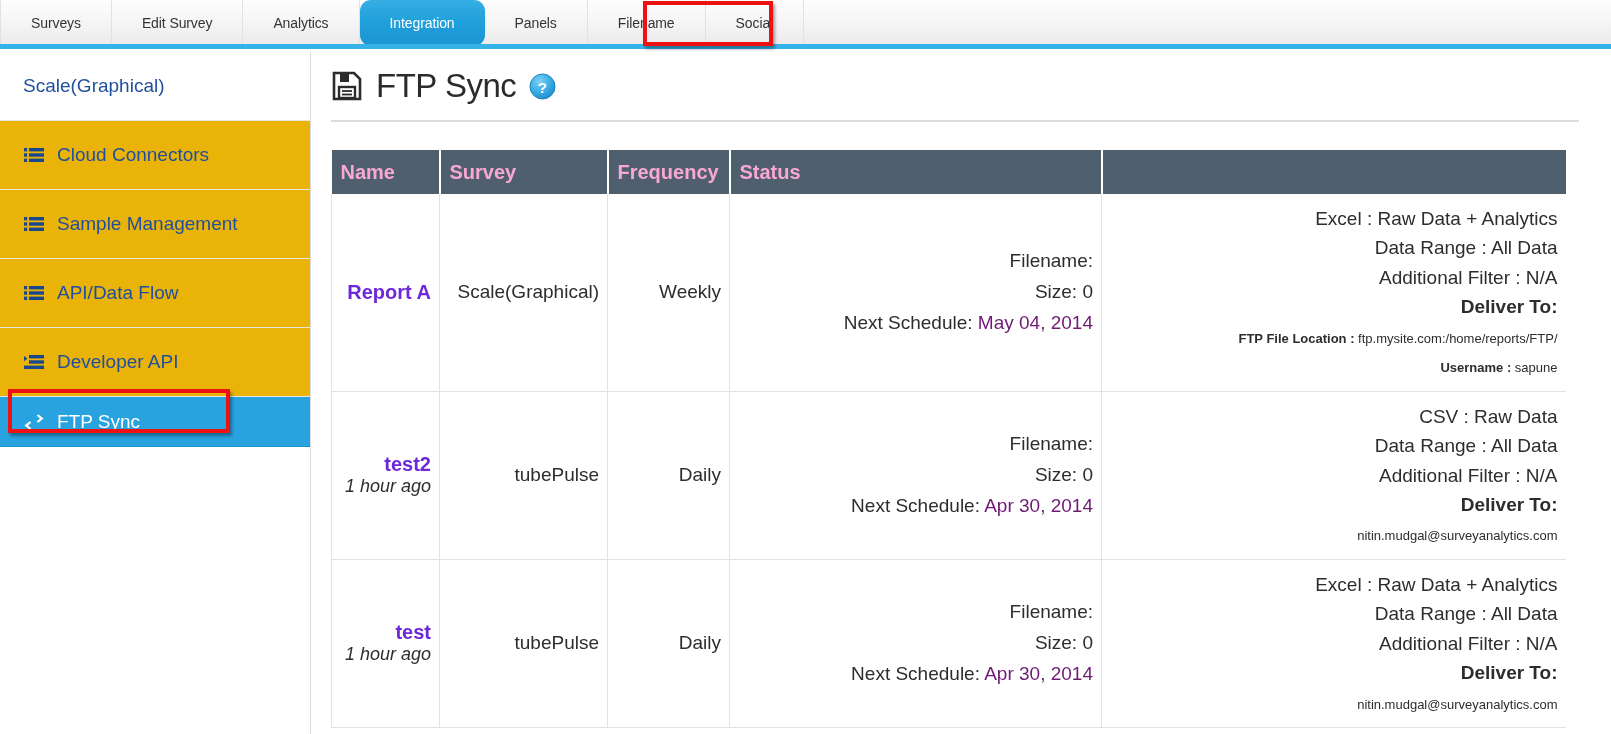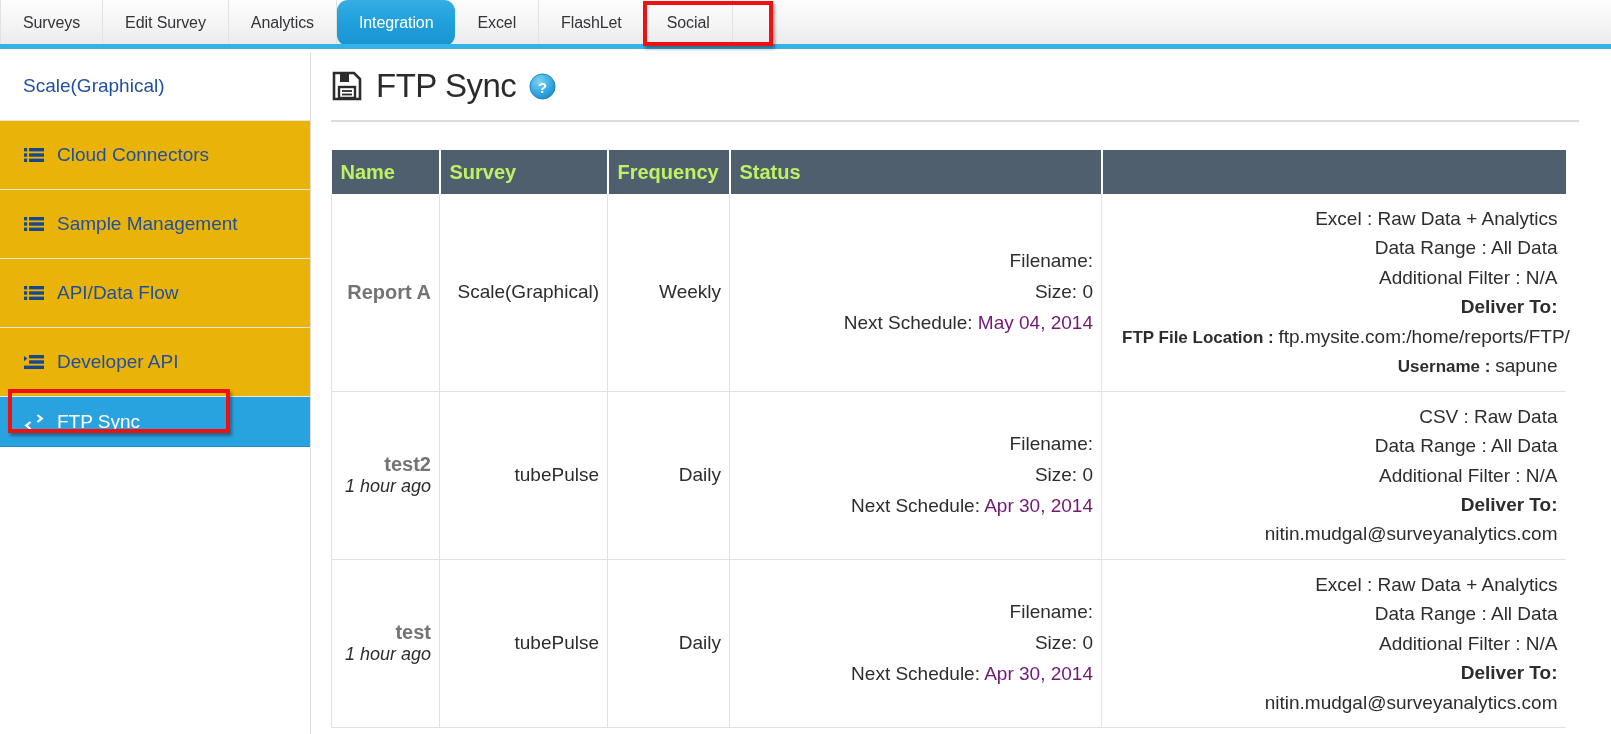--- a/index.html
+++ b/index.html
@@ -14,23 +14,23 @@
   
   #topnav {
     position: absolute; left: 0; top: 0; width: 1611px; height: 47px;
     background: linear-gradient(to bottom, #fdfdfd 0%, #f4f4f4 55%, #eceaea 100%);
     border-bottom: 1px solid #d8d8d8;
   }
   #topnav-inner { display: flex; height: 46px; align-items: stretch; }
   .navtab {
     position: relative;
     display: flex; align-items: center; justify-content: center;
-    padding: 0 22px;
+    padding: 0 30px;
     height: 46px;
-    font-size: 16px;
+    font-size: 14px;
     color: #33343a;
     border-right: 1px solid #e2e2e2;
     cursor: pointer;
     white-space: nowrap;
     letter-spacing: -0.1px;
   }
   .navtab:first-child { border-left: 1px solid #e2e2e2; }
   .navtab.active {
     background: linear-gradient(to bottom, #35aee4 0%, #1f9fdb 50%, #1b95d2 100%);
     color: #ffffff;
@@ -110,21 +110,21 @@
 
   
   #tablewrap { padding: 28px 0 0 19px; }
   table.ftp {
     border-collapse: collapse;
     width: 1234px;
     table-layout: fixed;
   }
   table.ftp thead th {
     background: #4f5f6e;
-    color: #bef264;
+    color: #f9a8d4;
     font-size: 20px;
     font-weight: bold;
     text-align: left;
     padding: 9px 0 9px 9px;
     border-right: 2px solid #ffffff;
     height: 44px;
     vertical-align: middle;
   }
   table.ftp thead th:last-child { border-right: none; }
   table.ftp tbody td {
@@ -139,59 +139,59 @@
   table.ftp tbody td:last-child { border-right: none; }
   table.ftp tbody tr td:first-child { border-left: 1px solid #e2e2e2; }
 
   .col-name    { width: 108px; }
   .col-survey  { width: 168px; }
   .col-freq    { width: 122px; }
   .col-status  { width: 372px; }
   .col-details { width: 464px; }
 
   .cell-name { text-align: left; padding-left: 11px !important; }
-  .name-main { font-weight: bold; font-size: 20px; color: #737373; }
+  .name-main { font-weight: bold; font-size: 20px; color: #6d28d9; }
   .name-sub  { font-style: italic; font-size: 18px; color: #2d2d2d; }
 
   .cell-survey { padding-left: 11px !important; }
   .cell-freq   { padding-left: 11px !important; }
 
   .cell-status { padding-left: 54px !important; line-height: 1.62; }
   .stat-line { white-space: nowrap; }
   .stat-date { color: #701a75; }
 
   .cell-details { padding-left: 11px !important; line-height: 1.55; }
   .det-line { white-space: nowrap; }
   .det-strong { font-weight: bold; }
   .det-sub { padding-left: 9px; }
-  .det-label { font-weight: bold; font-size: 17px; }
-  .det-val { font-size: 19px; }
+  .det-label { font-weight: bold; font-size: 13px; }
+  .det-val { font-size: 13px; }
 </style>
 </head>
 <body>
 
 <div id="topnav">
   <div id="topnav-inner">
       <div class="navtab">
         <span>Surveys</span>
       </div>
       <div class="navtab">
         <span>Edit Survey</span>
       </div>
       <div class="navtab">
         <span>Analytics</span>
       </div>
       <div class="navtab active">
         <span>Integration</span>
       </div>
       <div class="navtab">
-        <span>Excel</span>
-      </div>
-      <div class="navtab">
-        <span>FlashLet</span>
+        <span>Panels</span>
+      </div>
+      <div class="navtab">
+        <span>Filename</span>
       </div>
       <div class="navtab">
         <span>Social</span>
       </div>
     </div>
   <div id="nav-underline"></div>
   <div id="integration-highlight"></div>
 </div>
 
 <div id="sidebar">

